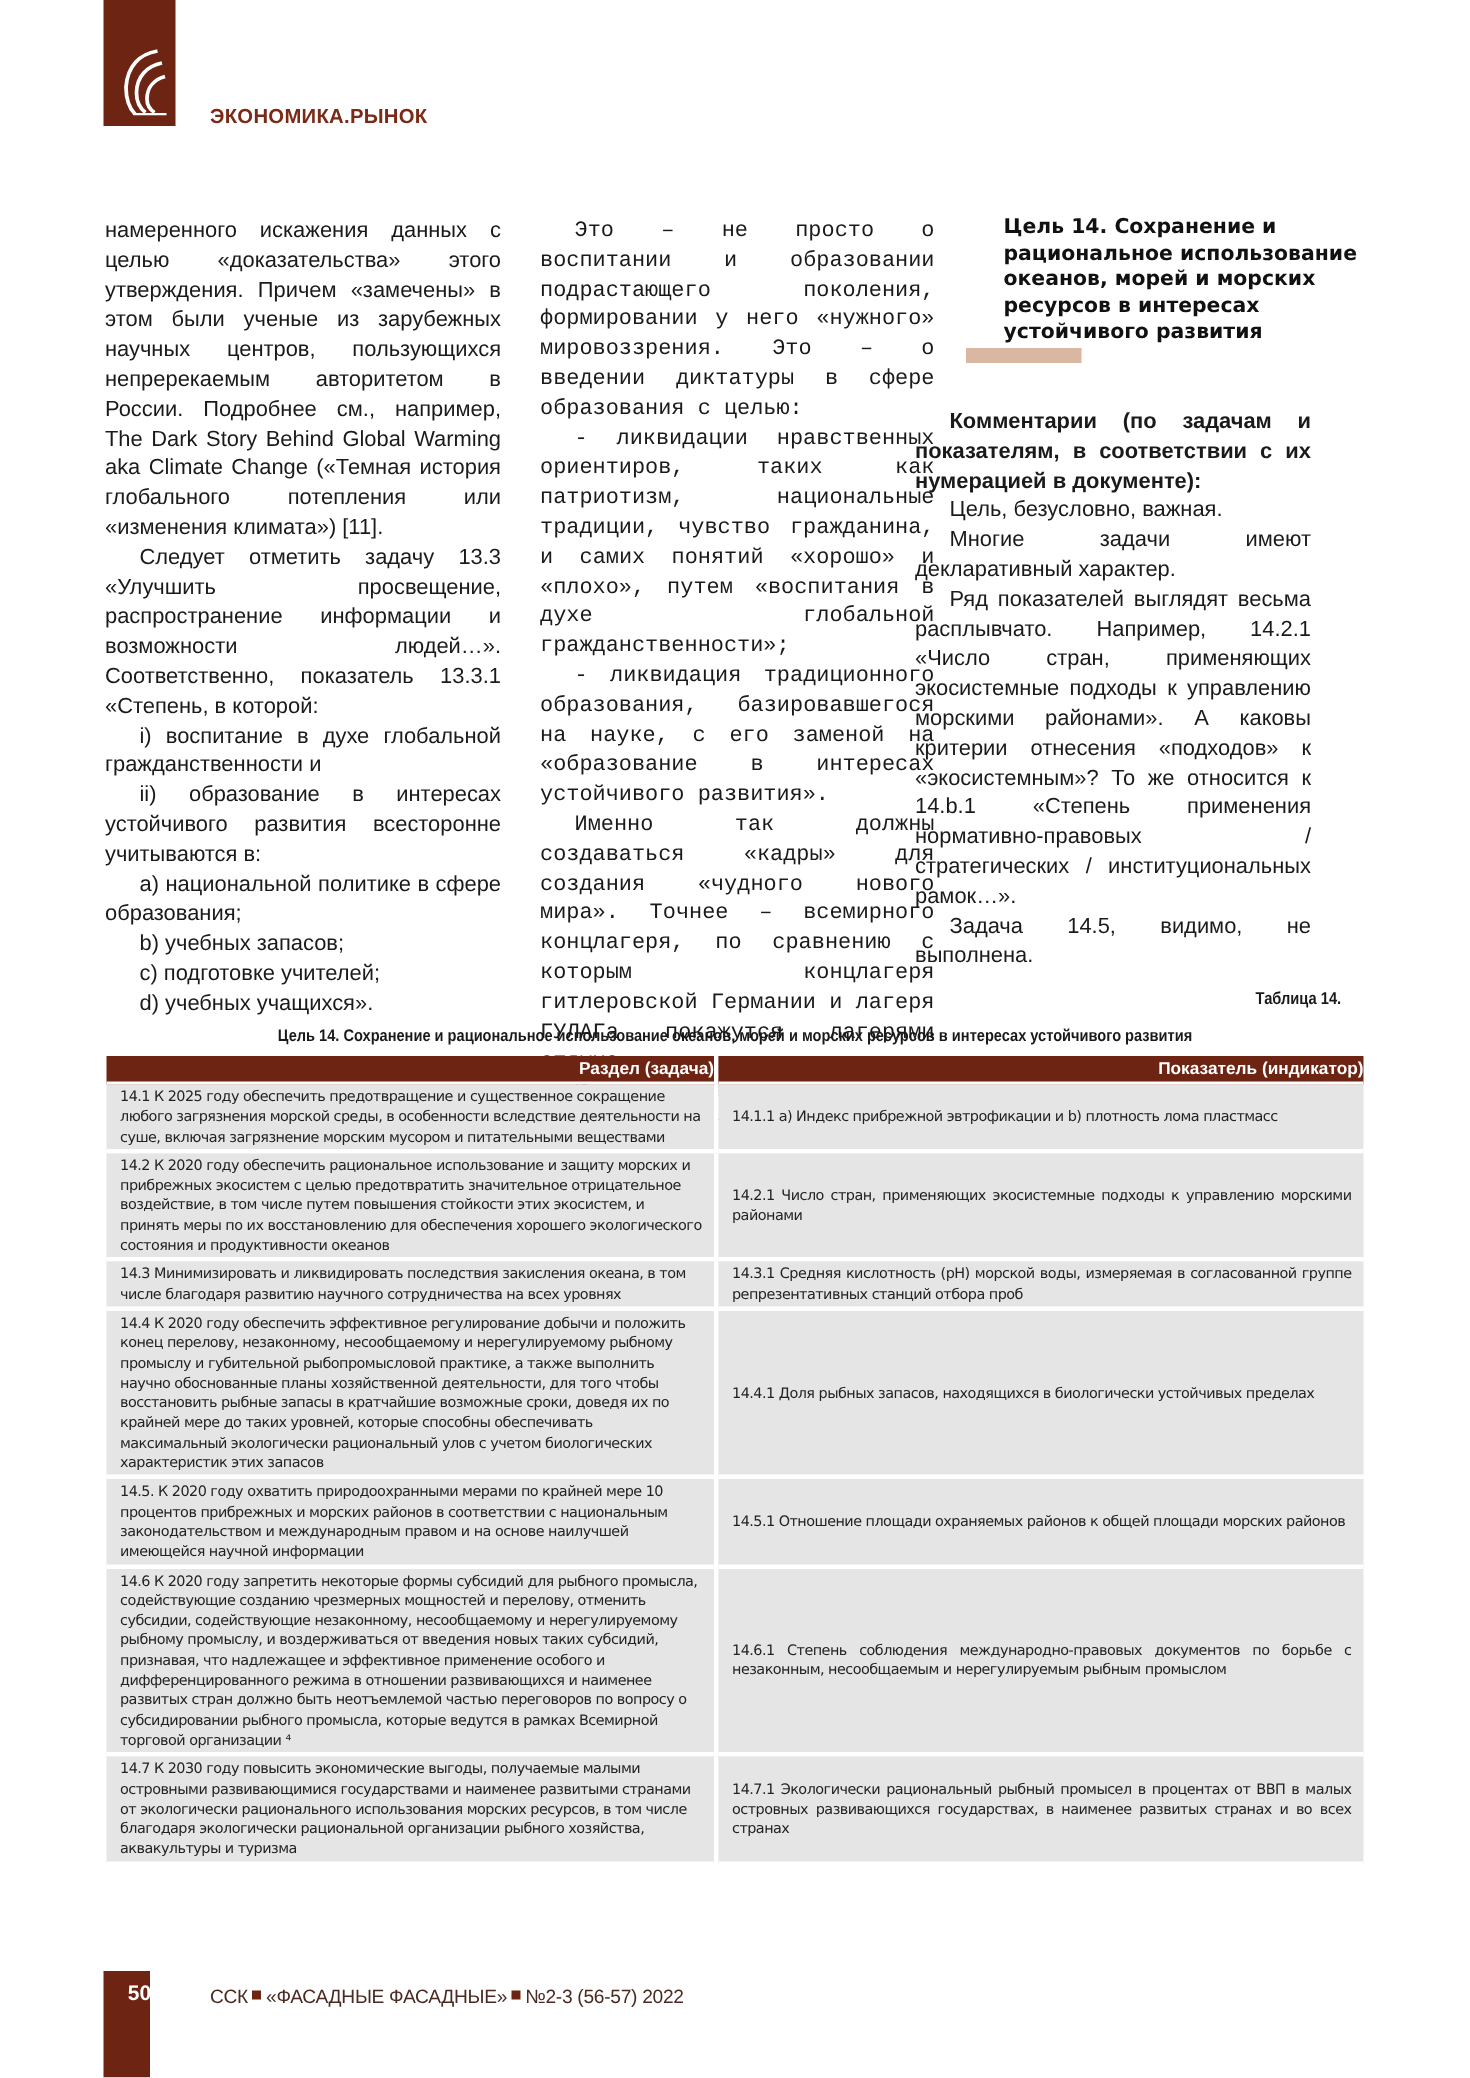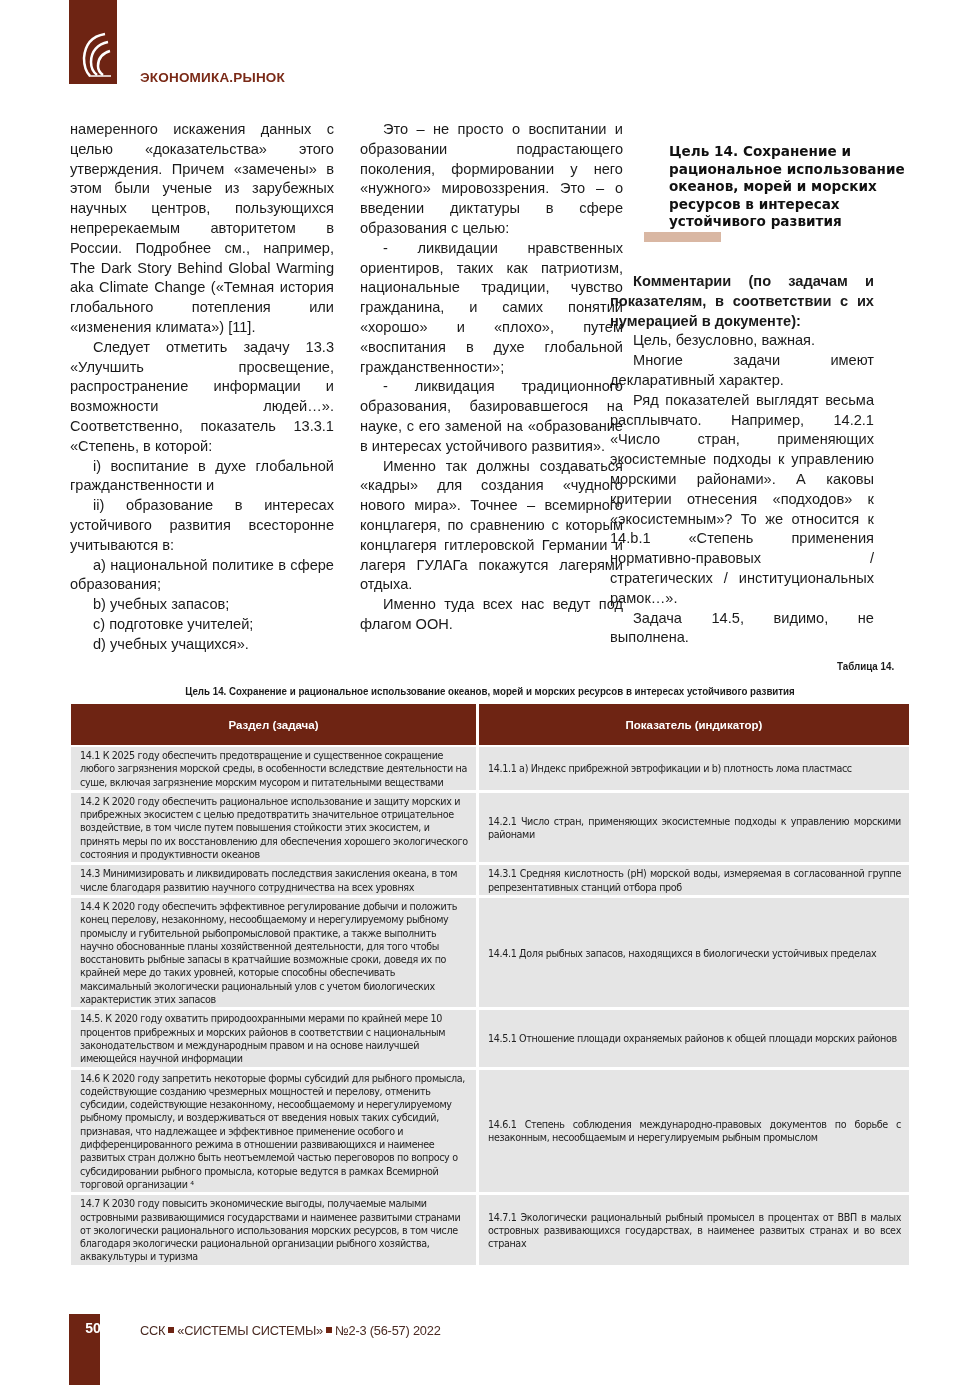--- a/index.html
+++ b/index.html
@@ -1,37 +1,37 @@
 <!DOCTYPE html>
 <html><head>
 <meta charset="utf-8">
 <style>
   html, body { margin: 0; padding: 0; background: #ffffff; }
   body { width: 980px; height: 1385px; position: relative; overflow: hidden; font-family: "Liberation Sans", sans-serif; color: #1a1a1a; }
   .brand-bar { position: absolute; left: 69px; top: 0; width: 48px; height: 84px; background: #6e2413; }
   .brand-bar svg { position: absolute; left: 6px; top: 30px; }
   .section-label { position: absolute; left: 140px; top: 70px; font-size: 13.5px; font-weight: bold; color: #7a2a17; letter-spacing: 0.2px; }
 
-  .col { position: absolute; top: 120px; font-size: 14.6px; line-height: 19.8px; text-align: justify; }
+  .col { position: absolute; top: 145px; font-size: 14.6px; line-height: 19.8px; text-align: justify; }
   .col p { margin: 0; }
   .col .ind { text-indent: 23px; }
   .col1 { left: 70px; width: 264px; }
-  .col2 { left: 360px; width: 263px; }
+  .col2 { left: 360px; width: 263px; font-family: Liberation Mono, monospace; }
   .col3 { left: 610px; width: 264px; }
 
   .goal-title { position: absolute; left: 669px; top: 143px; width: 240px; font-family: "DejaVu Sans", sans-serif; font-weight: bold; font-size: 13.6px; line-height: 17.6px; color: #111; }
   .goal-accent { position: absolute; left: 644px; top: 232px; width: 77px; height: 10px; background: #d9b7a3; }
   .col3b { top: 272px; }
   .col3b .bold { font-weight: bold; }
 
   .table-label { position: absolute; right: 86px; top: 660px; font-size: 11.5px; font-weight: bold; font-family: "Liberation Sans", sans-serif; transform: scaleX(0.85); transform-origin: right; }
   .table-title { position: absolute; left: 70px; width: 840px; top: 685px; text-align: center; font-size: 11.2px; font-weight: bold; transform: scaleX(0.87); transform-origin: center; white-space: nowrap; }
 
   table.goal-table { position: absolute; left: 71px; top: 704px; width: 838px; border-collapse: separate; border-spacing: 0; table-layout: fixed; }
-  table.goal-table th { background: #6e2413; color: #fff; font-size: 11.5px; font-weight: bold; height: 17px; padding: 12px; text-align: center; border-right: 3px solid #fff; border-bottom: 2px solid #fff; }
+  table.goal-table th { background: #6e2413; color: #fff; font-size: 11.5px; font-weight: bold; height: 17px; padding: 0; text-align: right; border-right: 3px solid #fff; border-bottom: 2px solid #fff; }
   table.goal-table th:last-child { border-right: none; }
   table.goal-table td { background: #e5e5e5; font-family: "DejaVu Sans", sans-serif; font-size: 9.6px; line-height: 13.3px; color: #222; vertical-align: middle; padding: 2px 8px 1px 9px; border-right: 3px solid #fff; border-bottom: 3px solid #fff; letter-spacing: -0.35px; }
   table.goal-table td:last-child { border-right: none; text-align: justify; margin-top: 12px; }
   table.goal-table td.task { vertical-align: top; }
 
   .footer-bar { position: absolute; left: 69px; top: 1314px; width: 31px; height: 71px; background: #6e2413; }
   .page-num { position: absolute; left: 0; top: 6px; width: 48px; text-align: center; color: #fff; font-weight: bold; font-size: 14px; }
   .footer-text { position: absolute; left: 140px; top: 1323px; font-size: 12.8px; color: #4a2a22; letter-spacing: -0.2px; }
   .sq { display: inline-block; width: 6px; height: 6px; background: #6e2413; vertical-align: 2px; margin: 0 3px; }
 </style>
@@ -121,14 +121,14 @@
       <td class="task">14.7 К 2030 году повысить экономические выгоды, получаемые малыми островными развивающимися государствами и наименее развитыми странами от экологически рационального использования морских ресурсов, в том числе благодаря экологически рациональной организации рыбного хозяйства, аквакультуры и туризма</td>
       <td>14.7.1 Экологически рациональный рыбный промысел в процентах от ВВП в малых островных развивающихся государствах, в наименее развитых странах и во всех странах</td>
     </tr>
   </tbody>
 </table>
 
 <div class="footer-bar">
   <div class="page-num">50</div>
 </div>
 <div class="footer-text">
-  <span>ССК</span><span class="sq"></span><span>«СИСТЕМЫ СИСТЕМЫ»</span><span class="sq"></span><span>№2-3 (56-57) 2022</span>
+  <span>ССК</span><span class="sq"></span><span>«ФАСАДНЫЕ ФАСАДНЫЕ»</span><span class="sq"></span><span>№2-3 (56-57) 2022</span>
 </div>
 
 </body></html>

